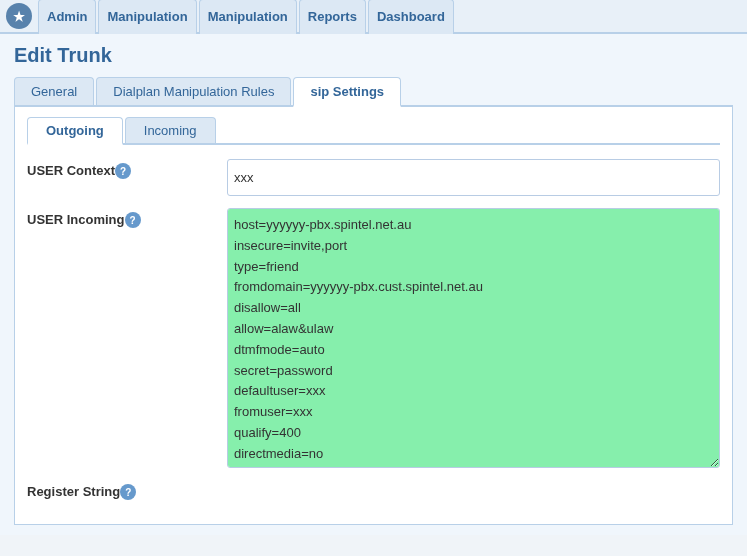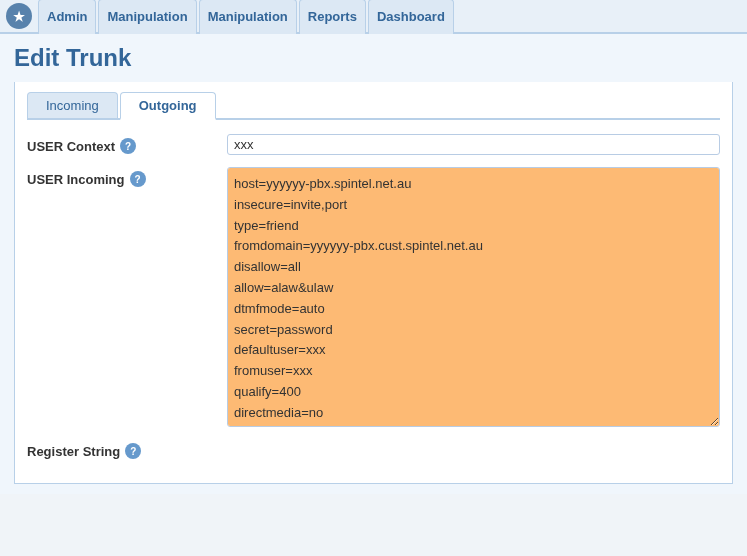--- a/index.html
+++ b/index.html
@@ -43,21 +43,21 @@
       line-height: 22px;
     }
 
     
     .page-content {
       padding: 10px 14px;
       background: #f0f6fc;
     }
 
     .page-title {
-      font-size: 24px;
+      font-size: 20px;
       font-weight: bold;
       color: #336699;
       margin-bottom: 10px;
     }
 
     
     .main-tabs {
       display: flex;
       border-bottom: 2px solid #b8d0e8;
       margin-bottom: 0;
@@ -119,55 +119,54 @@
       align-items: flex-start;
       margin-bottom: 12px;
     }
     .form-label {
       width: 200px;
       min-width: 200px;
       font-weight: bold;
       color: #333;
       padding-top: 4px;
       display: flex;
-      align-items: center;
-      gap: 5px;
+      align-items: flex-start;
     }
     .help-icon {
       display: inline-flex;
       align-items: center;
       justify-content: center;
       width: 16px;
       height: 16px;
       border-radius: 50%;
       background: #6699cc;
       color: #fff;
       font-size: 10px;
       font-weight: bold;
       cursor: pointer;
       flex-shrink: 0;
     }
     .form-input {
       flex: 1;
       border: 1px solid #b8cce4;
       border-radius: 3px;
-      padding: 2px 6px;
+      padding: 10px 6px;
       font-size: 13px;
       color: #333;
       background: #fff;
       outline: none;
     }
     .form-textarea {
       flex: 1;
       border: 1px solid #b8cce4;
       border-radius: 3px;
       padding: 6px;
       font-size: 13px;
       color: #333;
-      background: #fdba74;
+      background: #86efac;
       outline: none;
       resize: vertical;
       height: 260px;
       line-height: 1.6;
       font-family: Arial, Helvetica, sans-serif;
     }
   </style>
 </head>
 <body>
 
@@ -179,26 +178,31 @@
   <a class="nav-tab">Admin</a>
   <a class="nav-tab">Manipulation</a>
   <a class="nav-tab">Manipulation</a>
   <a class="nav-tab">Reports</a>
   <a class="nav-tab">Dashboard</a>
 </div>
 
 <div class="page-content">
   <div class="page-title">Edit Trunk</div>
 
+  <div class="main-tabs">
+    <div class="main-tab">General</div>
+    <div class="main-tab">Dialplan Manipulation Rules</div>
+    <div class="main-tab active">sip Settings</div>
+  </div>
 
   <div class="tab-panel">
 
     <div class="sub-tabs">
+      <div class="sub-tab active">Outgoing</div>
       <div class="sub-tab">Incoming</div>
-      <div class="sub-tab active">Outgoing</div>
     </div>
 
     <div class="form-row">
       <div class="form-label">
         <span>USER Context</span>
         <span class="help-icon">?</span>
       </div>
       <input type="text" class="form-input" value="xxx" style="">
     </div>
 

